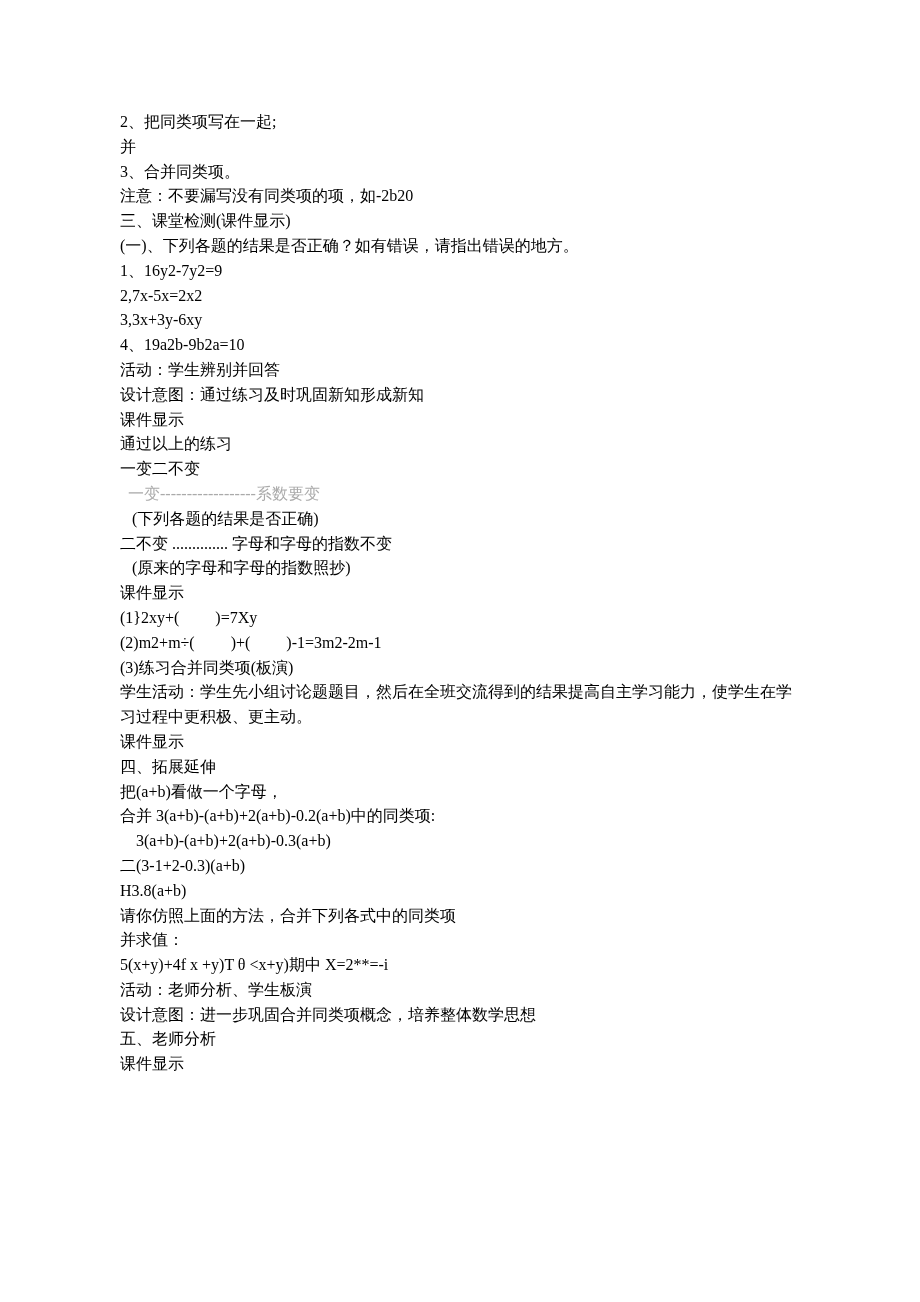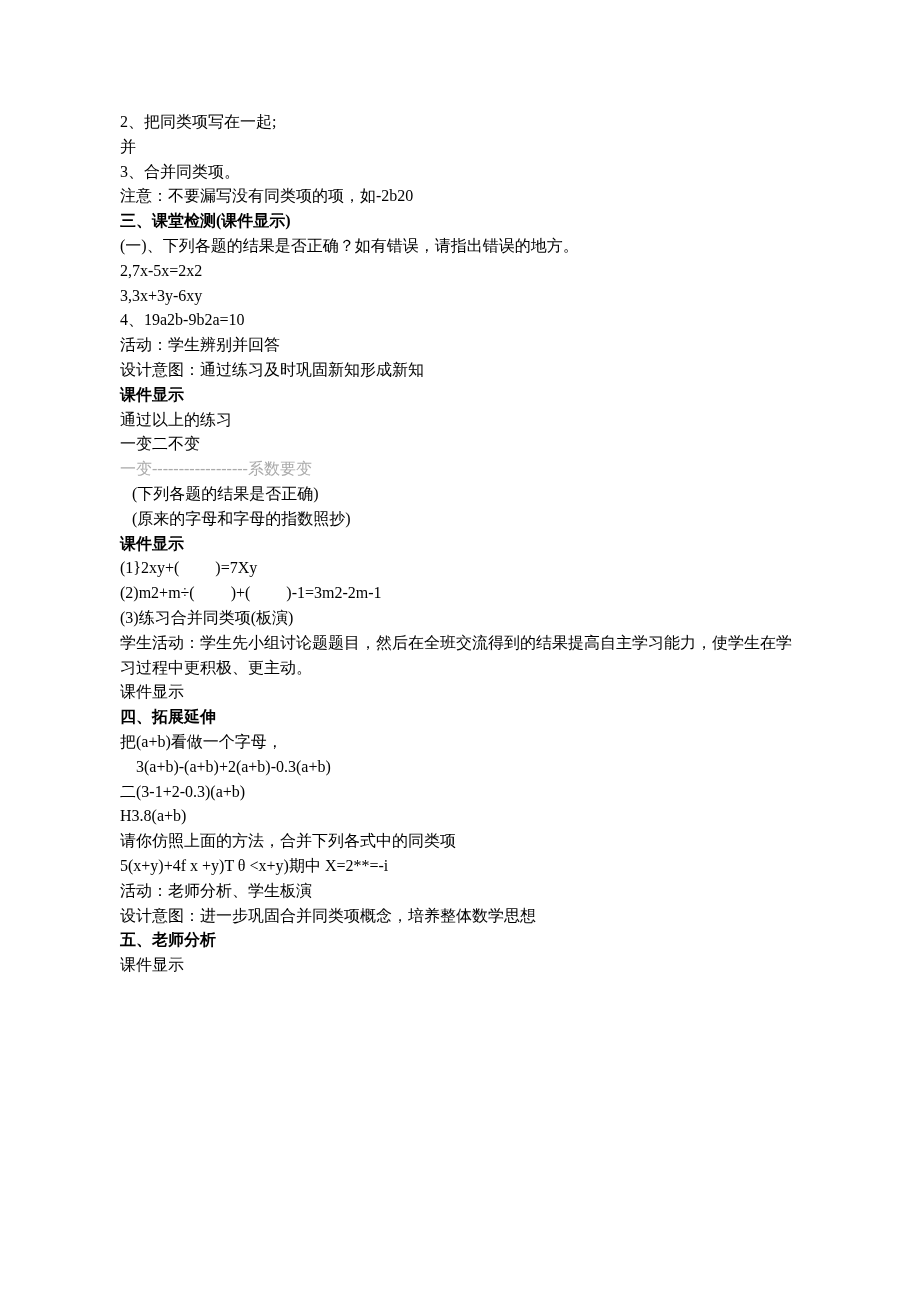--- a/index.html
+++ b/index.html
@@ -11,57 +11,62 @@
     padding: 110px 120px 60px 120px;
     line-height: 1.55;
     width: 920px;
     box-sizing: border-box;
   }
   .line {
     margin: 0;
     white-space: pre-wrap;
   }
   .bold {
-    font-weight: bold;
+    font-weight: normal;
   }
   .faint {
     color: #aaa;
+    margin-left: 8px;
   }
 </style>
 </head>
 <body>
 
 <div id="doc">
     <p class="line">2、把同类项写在一起;</p>
     <p class="line">并</p>
     <p class="line">3、合并同类项。</p>
     <p class="line">注意：不要漏写没有同类项的项，如-2b20</p>
     <p class="line bold">三、课堂检测(课件显示)</p>
     <p class="line">(一)、下列各题的结果是否正确？如有错误，请指出错误的地方。</p>
+    <p class="line">1、16y2-7y2=9</p>
     <p class="line">2,7x-5x=2x2</p>
     <p class="line">3,3x+3y-6xy</p>
     <p class="line">4、19a2b-9b2a=10</p>
     <p class="line">活动：学生辨别并回答</p>
     <p class="line">设计意图：通过练习及时巩固新知形成新知</p>
     <p class="line bold">课件显示</p>
     <p class="line">通过以上的练习</p>
     <p class="line">一变二不变</p>
     <p class="line faint">一变------------------系数要变</p>
     <p class="line">   (下列各题的结果是否正确)</p>
+    <p class="line">二不变 .............. 字母和字母的指数不变</p>
     <p class="line">   (原来的字母和字母的指数照抄)</p>
     <p class="line bold">课件显示</p>
     <p class="line">(1}2xy+(         )=7Xy</p>
     <p class="line">(2)m2+m÷(         )+(         )-1=3m2-2m-1</p>
     <p class="line">(3)练习合并同类项(板演)</p>
     <p class="line">学生活动：学生先小组讨论题题目，然后在全班交流得到的结果提高自主学习能力，使学生在学习过程中更积极、更主动。</p>
     <p class="line">课件显示</p>
     <p class="line bold">四、拓展延伸</p>
     <p class="line">把(a+b)看做一个字母，</p>
+    <p class="line">合并 3(a+b)-(a+b)+2(a+b)-0.2(a+b)中的同类项:</p>
     <p class="line">    3(a+b)-(a+b)+2(a+b)-0.3(a+b)</p>
     <p class="line">二(3-1+2-0.3)(a+b)</p>
     <p class="line">H3.8(a+b)</p>
     <p class="line">请你仿照上面的方法，合并下列各式中的同类项</p>
+    <p class="line">并求值：</p>
     <p class="line">5(x+y)+4f x +y)T θ &lt;x+y)期中 X=2**=-i</p>
     <p class="line">活动：老师分析、学生板演</p>
     <p class="line">设计意图：进一步巩固合并同类项概念，培养整体数学思想</p>
     <p class="line bold">五、老师分析</p>
     <p class="line">课件显示</p>
   </div>
 
 </body></html>

